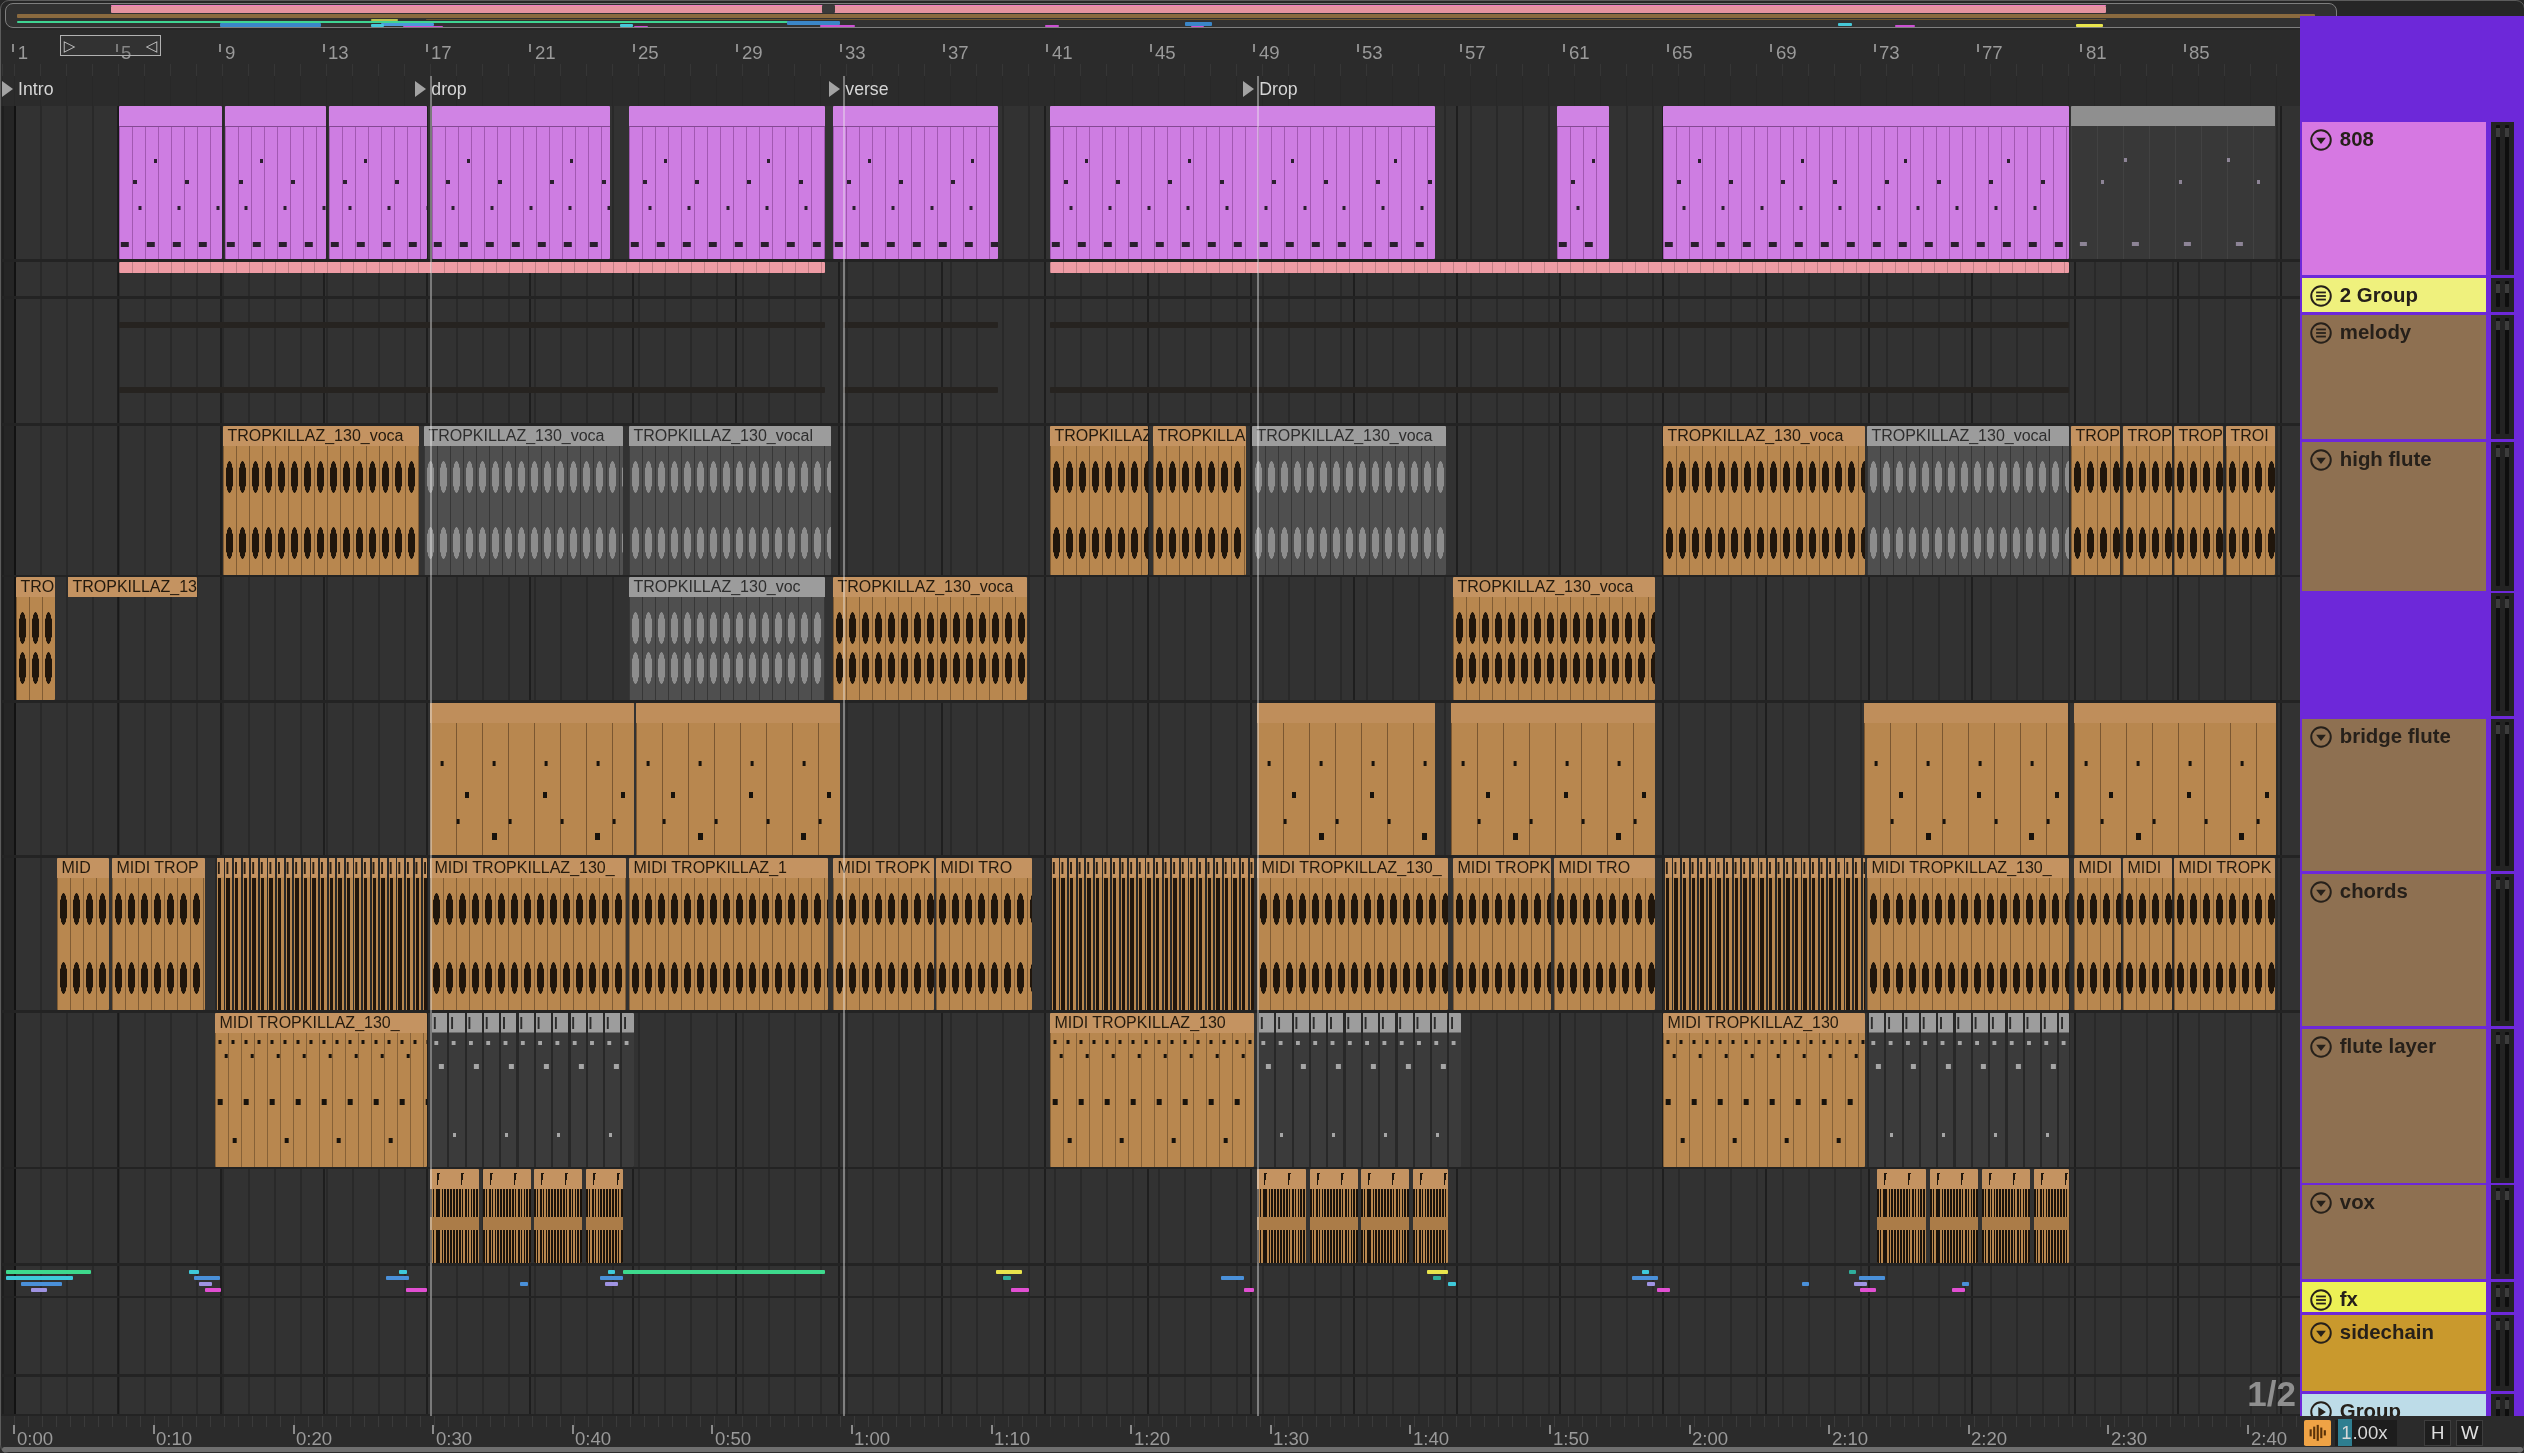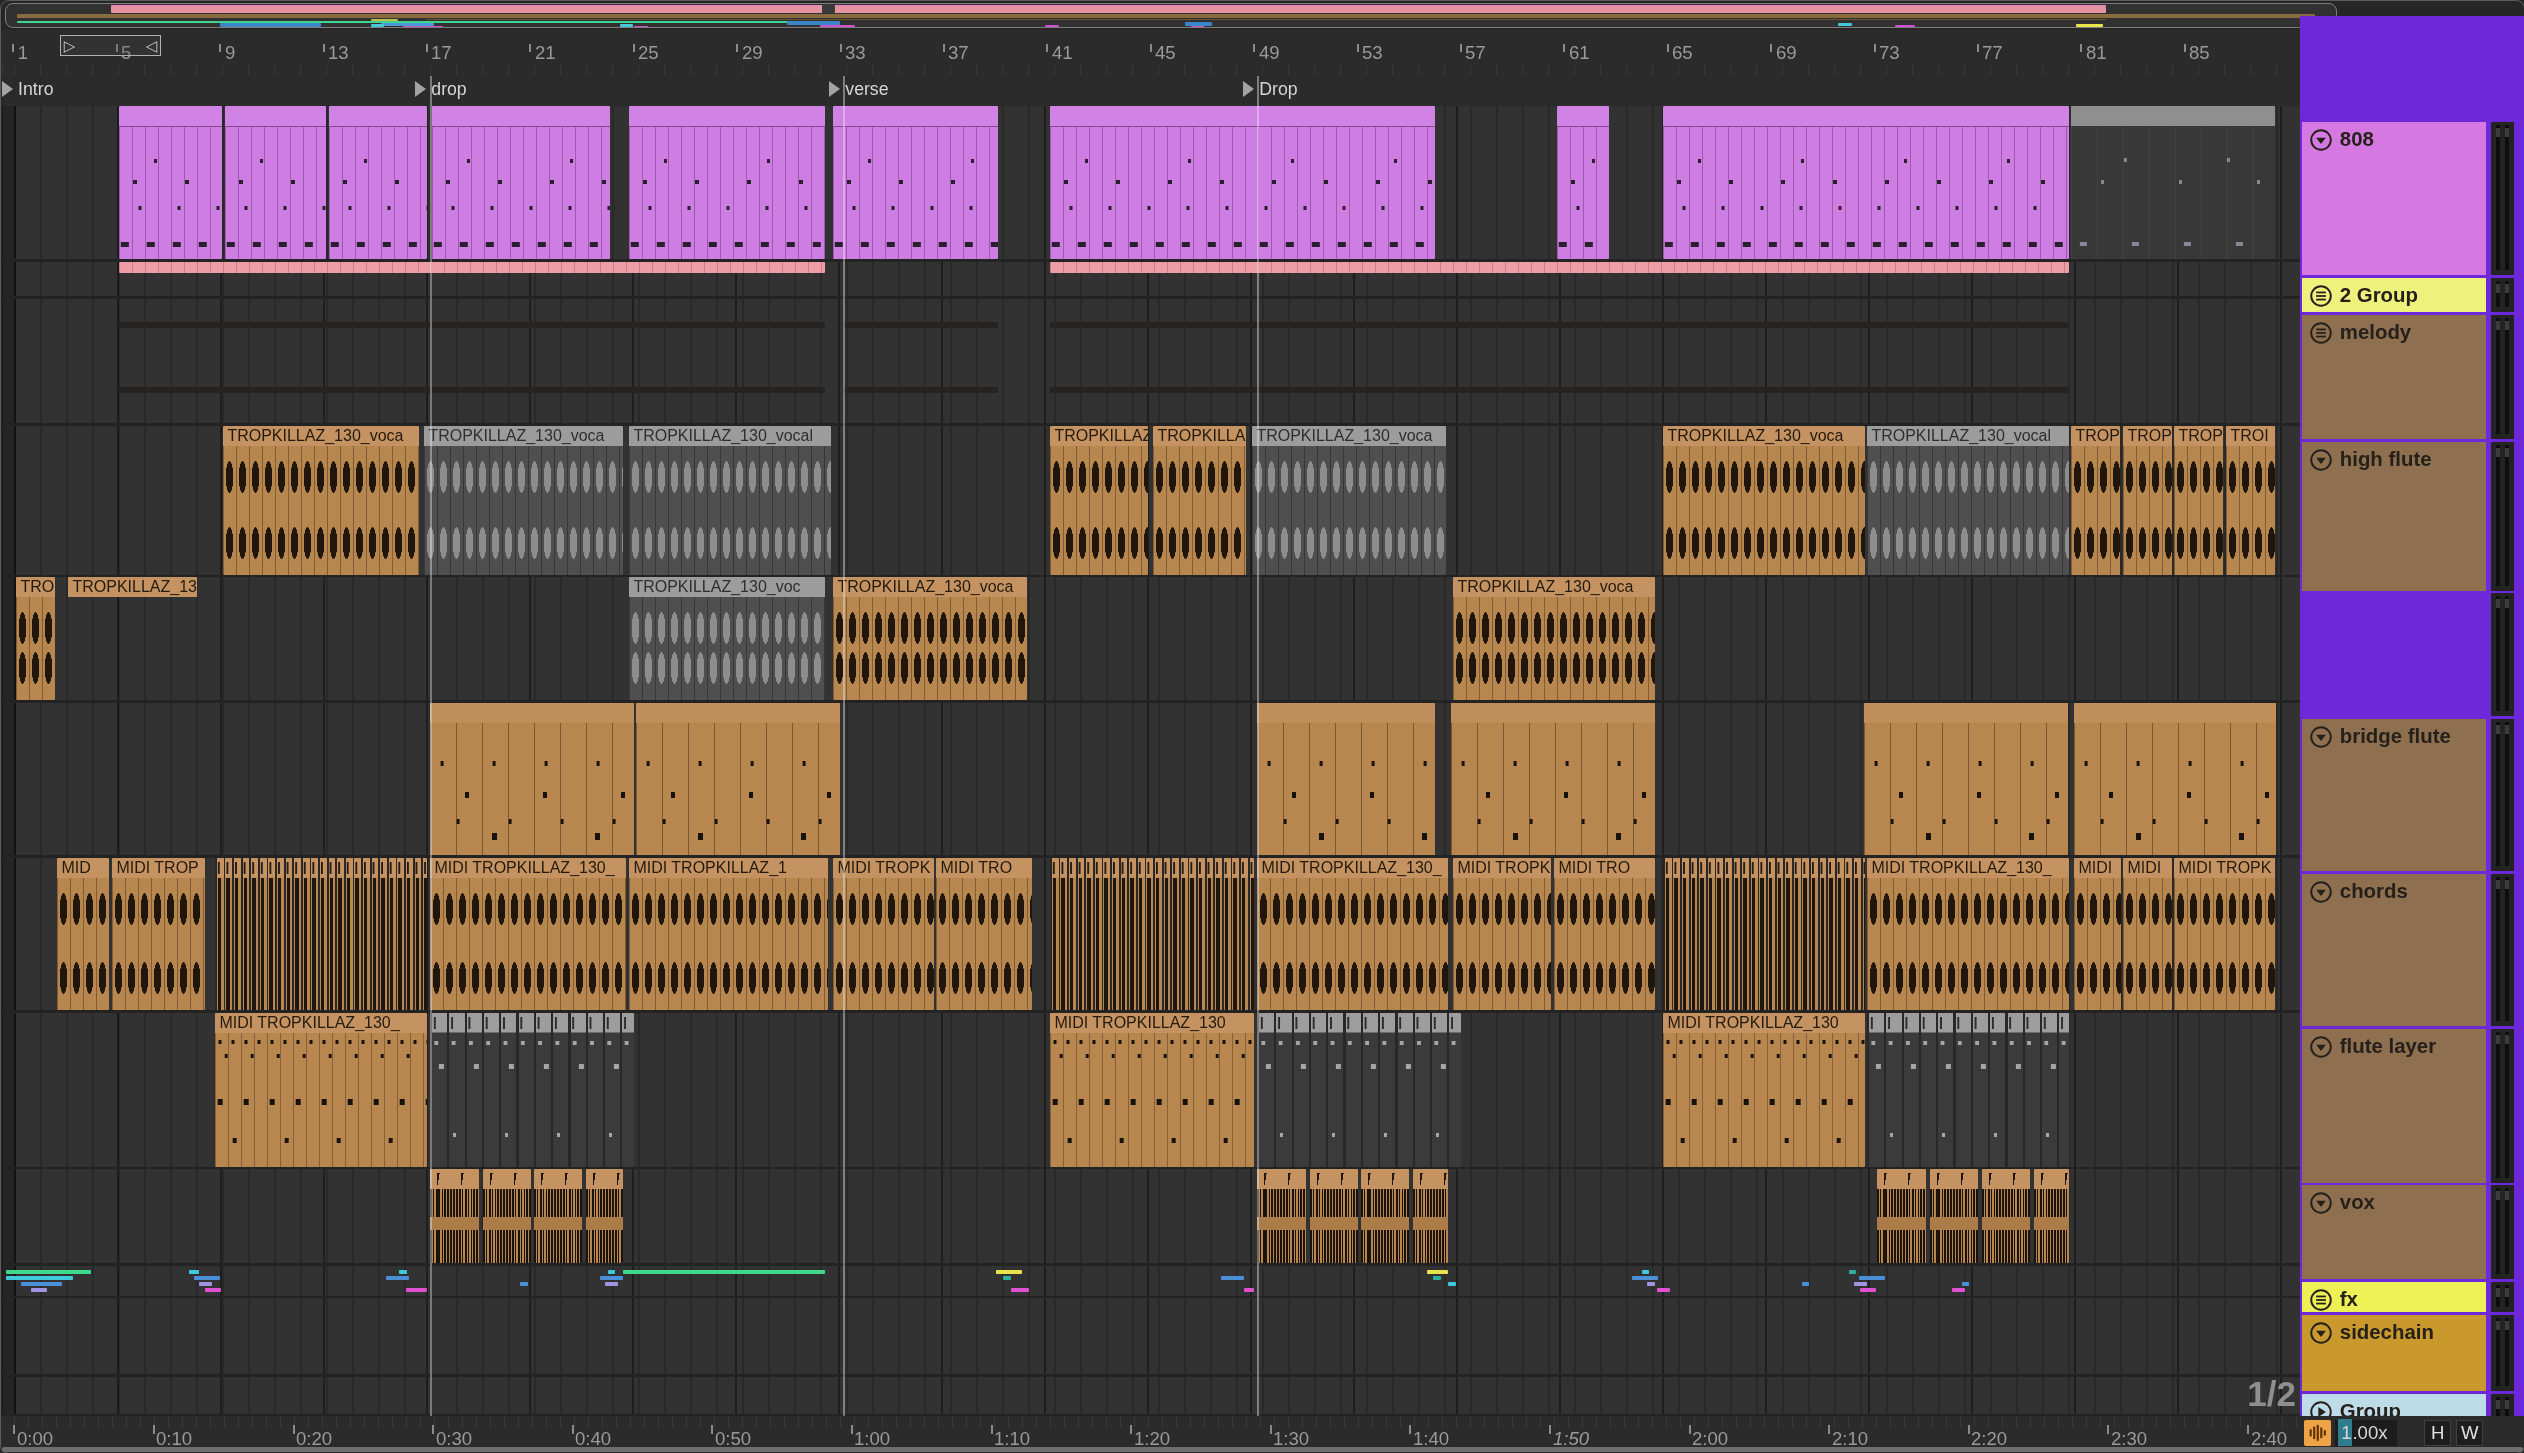--- a/index.html
+++ b/index.html
@@ -735,21 +735,21 @@
       <div class="tlabel" style="left: 854px;">1:00</div>
       <div class="ttick" style="left: 991px;"></div>
       <div class="tlabel" style="left: 994px;">1:10</div>
       <div class="ttick" style="left: 1130px;"></div>
       <div class="tlabel" style="left: 1134px;">1:20</div>
       <div class="ttick" style="left: 1270px;"></div>
       <div class="tlabel" style="left: 1273px;">1:30</div>
       <div class="ttick" style="left: 1409px;"></div>
       <div class="tlabel" style="left: 1413px;">1:40</div>
       <div class="ttick" style="left: 1549px;"></div>
-      <div class="tlabel" style="left: 1553px; font-style: italic;">1:50</div>
+      <div class="tlabel" style="left: 1553px;">1:50</div>
       <div class="ttick" style="left: 1689px;"></div>
       <div class="tlabel" style="left: 1692px;">2:00</div>
       <div class="ttick" style="left: 1828px;"></div>
       <div class="tlabel" style="left: 1832px;">2:10</div>
       <div class="ttick" style="left: 1968px;"></div>
       <div class="tlabel" style="left: 1971px;">2:20</div>
       <div class="ttick" style="left: 2107px;"></div>
       <div class="tlabel" style="left: 2111px;">2:30</div>
       <div class="ttick" style="left: 2247px;"></div>
       <div class="tlabel" style="left: 2251px;">2:40</div>

